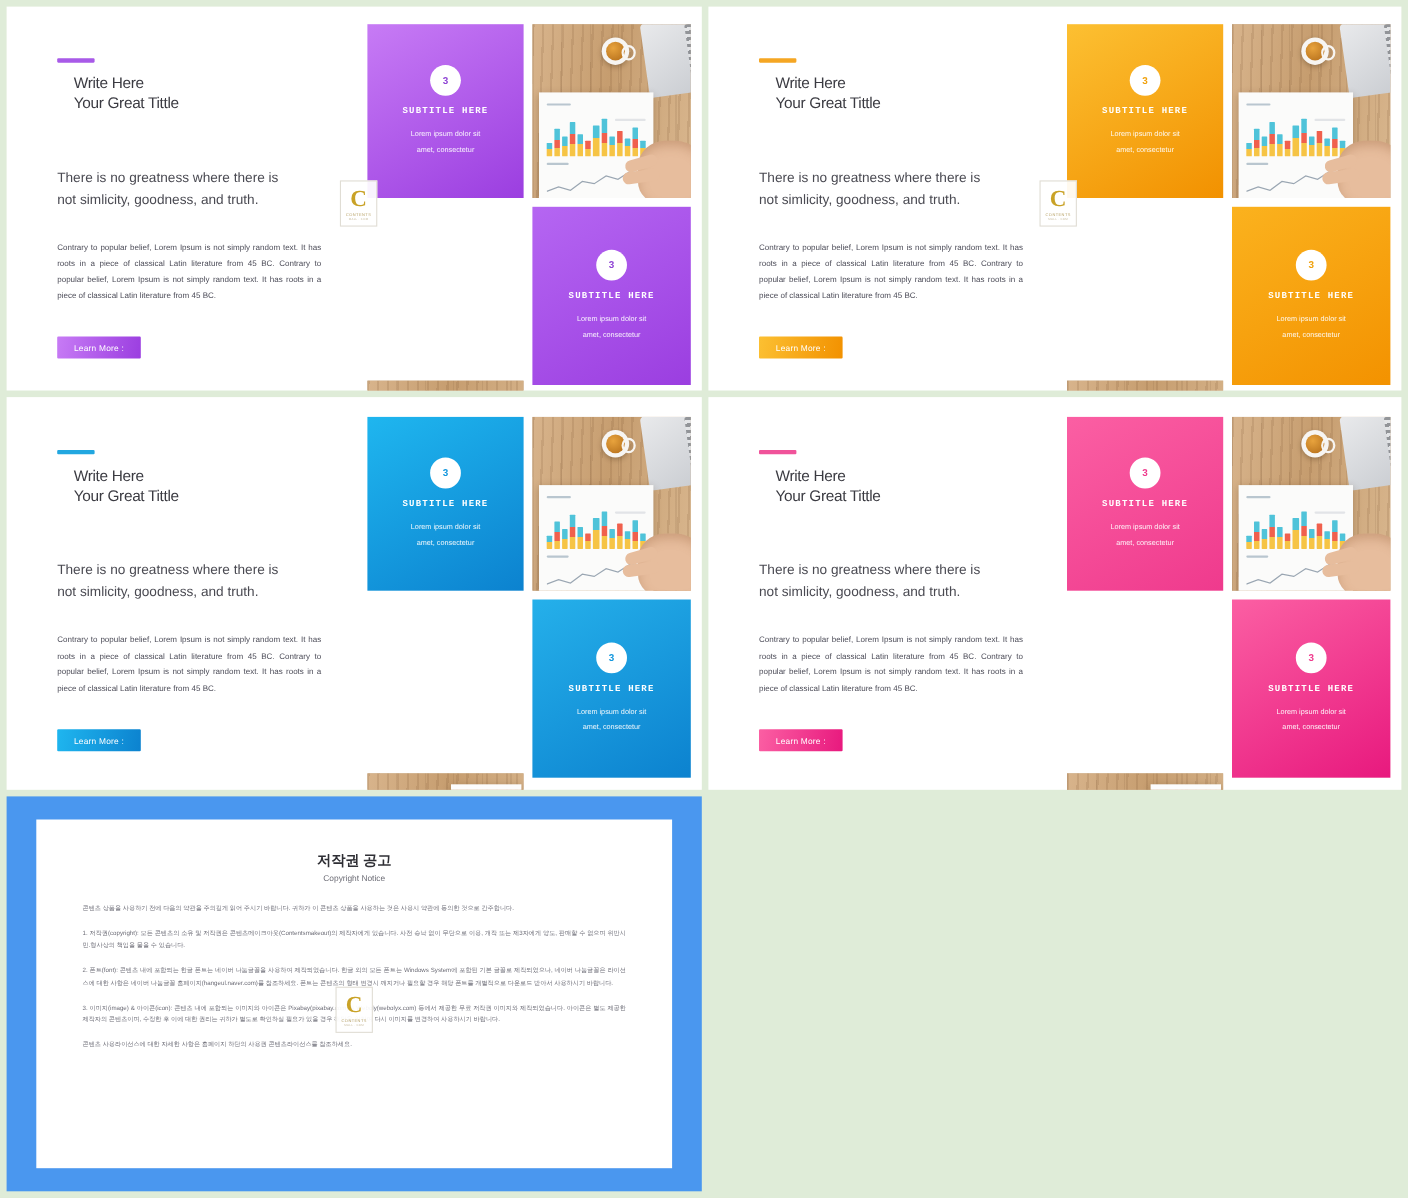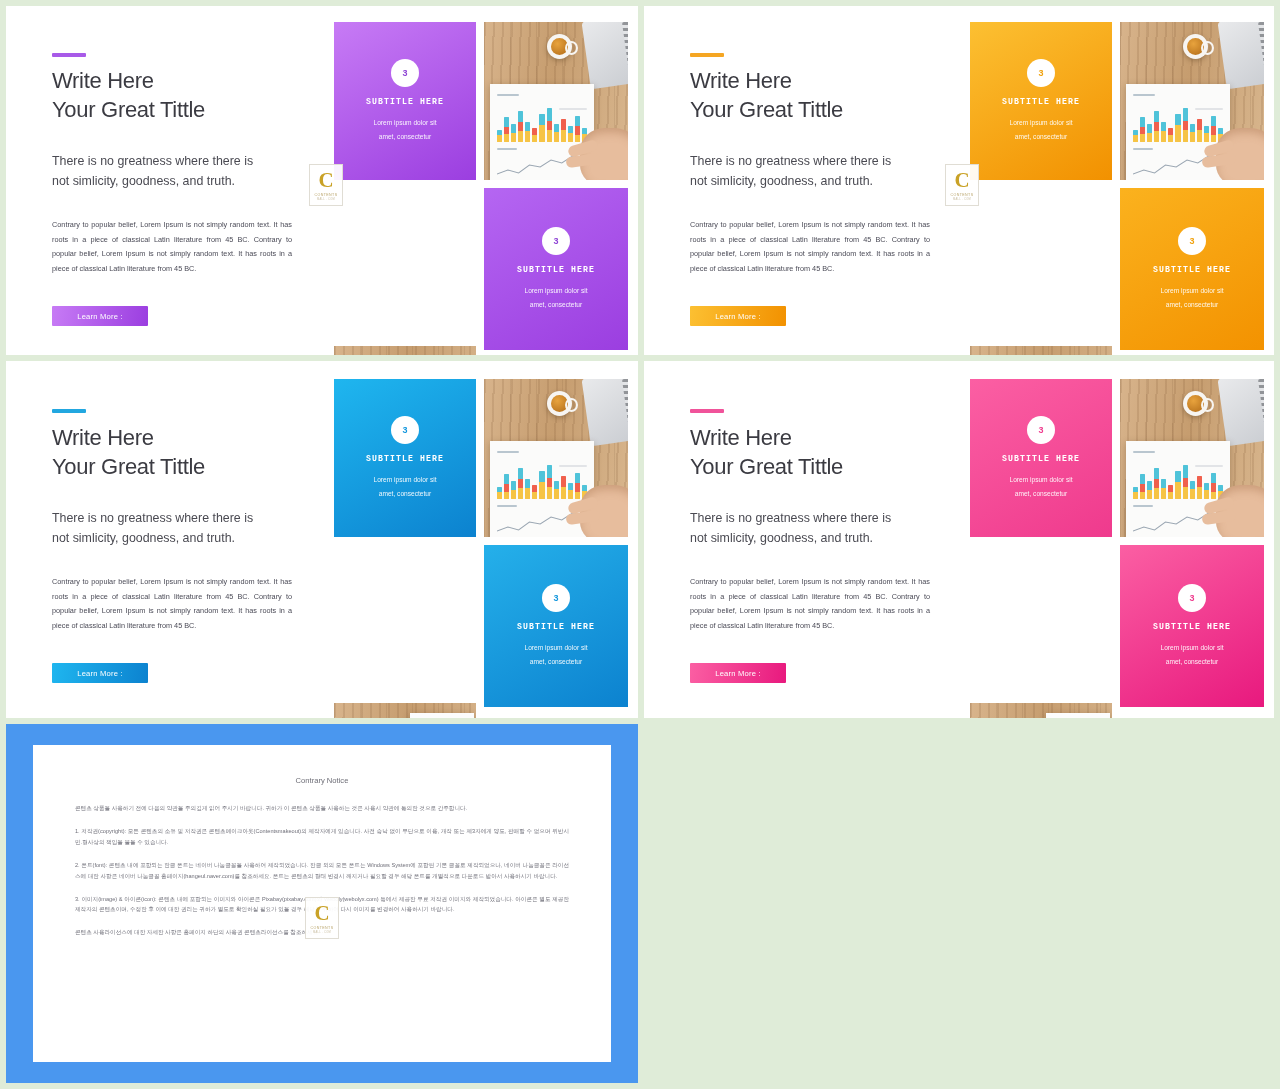--- a/index.html
+++ b/index.html
@@ -23,38 +23,38 @@
   .slide.s4 { left: 644px; top: 361px; width: 630px; height: 357px; }
 
   
   .txtcol { position: absolute; left: 41px; top: 0; width: 250px; height: 100%; }
   .accent-bar {
     position: absolute; left: 5px; top: 47px;
     width: 34px; height: 4px; border-radius: 1px;
   }
   .slide.s3 .accent-bar, .slide.s4 .accent-bar { top: 48px; }
   .headline {
-    position: absolute; left: 5px; top: 60px;
-    font-size: 22px; line-height: 1.32; color: #3b3b42;
+    position: absolute; left: 20px; top: 60px;
+    font-size: 14px; line-height: 1.32; color: #3b3b42;
     font-weight: 400; letter-spacing: -0.3px; white-space: pre-line;
   }
   .slide.s3 .headline, .slide.s4 .headline { top: 421px; }
   .subline {
     position: absolute; left: 5px; top: 146px;
     font-size: 12.4px; line-height: 1.6; color: #4a4a52;
     white-space: pre-line;
   }
   .blurb {
     position: absolute; left: 5px; top: 212px; width: 240px;
     font-size: 7.3px; line-height: 2.0; color: #4b4b57;
     text-align: justify;
   }
   .learn-btn {
     position: absolute; left: 5px; top: 300px;
-    width: 96px; height: 20px; border: none; border-radius: 1px;
+    width: 76px; height: 20px; border: none; border-radius: 1px;
     color: #ffffff; font-size: 7.6px; letter-spacing: .2px;
     display: flex; align-items: center; justify-content: center;
     cursor: pointer; font-family: "Liberation Sans", sans-serif;
   }
 
   
   .s3 .accent-bar, .s4 .accent-bar { top: 48px; }
   .s3 .subline, .s4 .subline { top: 146px; }
   .s3 .blurb, .s4 .blurb { top: 212px; }
   .s3 .learn-btn, .s4 .learn-btn { top: 300px; }
@@ -520,21 +520,22 @@
         <div class="tile-sub">SUBTITLE HERE</div>
         <div class="tile-desc">Lorem ipsum dolor sit
 amet, consectetur</div>
       </div>
     </div>
 
   </div>
 
   <div class="copyright-panel">
     <div class="copyright-card">
-      <div class="cp-sub">Contrary Notice</div>
+      <div class="cp-title">저작권 공고</div>
+      <div class="cp-sub">Copyright Notice</div>
       <div class="cp-para">콘텐츠 상품을 사용하기 전에 다음의 약관을 주의깊게 읽어 주시기 바랍니다. 귀하가 이 콘텐츠 상품을 사용하는 것은 사용시 약관에 동의한 것으로 간주합니다.</div>
       <div class="cp-para">1. 저작권(copyright): 모든 콘텐츠의 소유 및 저작권은 콘텐츠메이크아웃(Contentsmakeout)의 제작자에게 있습니다. 사전 승낙 없이 무단으로 이용, 개작 또는 제3자에게 양도, 판매할 수 없으며 위반시 민.형사상의 책임을 물을 수 있습니다.</div>
       <div class="cp-para">2. 폰트(font): 콘텐츠 내에 포함되는 한글 폰트는 네이버 나눔글꼴을 사용하여 제작되었습니다. 한글 외의 모든 폰트는 Windows System에 포함된 기본 글꼴로 제작되었으나, 네이버 나눔글꼴은 라이선스에 대한 사항은 네이버 나눔글꼴 홈페이지(hangeul.naver.com)를 참조하세요. 폰트는 콘텐츠의 형태 변경시 깨지거나 필요할 경우 해당 폰트를 개별적으로 다운로드 받아서 사용하시기 바랍니다.</div>
       <div class="cp-para">3. 이미지(image) &amp; 아이콘(icon): 콘텐츠 내에 포함되는 이미지와 아이콘은 Pixabay(pixabay.com)와 Weboly(webolyx.com) 등에서 제공한 무료 저작권 이미지와 제작되었습니다. 아이콘은 별도 제공한 제작자의 콘텐츠이며, 수정한 후 이에 대한 권리는 귀하가 별도로 확인하실 필요가 있을 경우 해당을 위하여 다시 이미지를 변경하여 사용하시기 바랍니다.</div>
       <div class="cp-para">콘텐츠 사용라이선스에 대한 자세한 사항은 홈페이지 하단의 사용권 콘텐츠라이선스를 참조하세요.</div>
       <div class="wm cp-wm">
         <div class="wm-c">C</div>
         <div class="wm-t1">CONTENTS</div>
         <div class="wm-t2">MALL . COM</div>
       </div>

